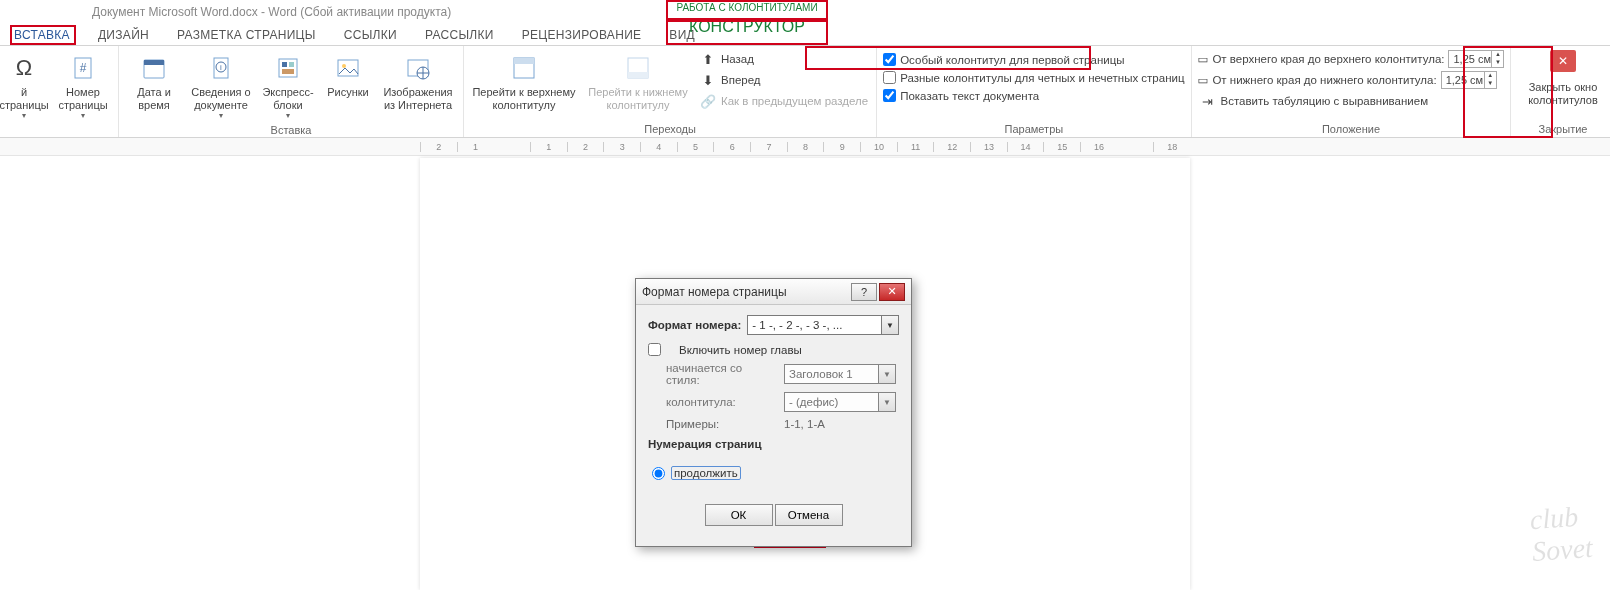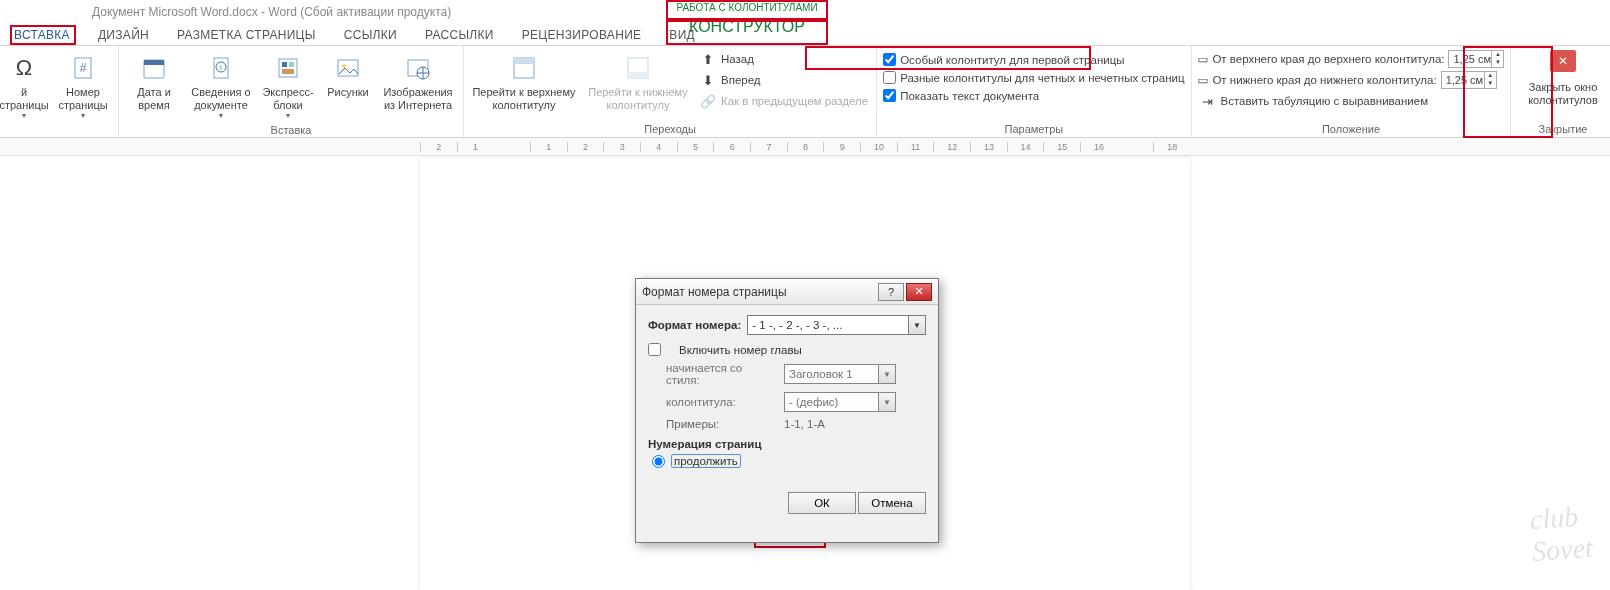--- a/index.html
+++ b/index.html
@@ -43,41 +43,41 @@
   
   
   .ruler { height: 18px; background: #f9f9f9; border-bottom: 1px solid #e5e5e5; position: relative; overflow: hidden; }
   .ruler-inner { position: absolute; left: 420px; right: 420px; top: 0; bottom: 0; display: flex; align-items: center; }
   .ruler-tick { flex: 1; font-size: 9px; color: #888; text-align: center; border-left: 1px solid #ccc; }
   
   
   .page-area { position: absolute; left: 420px; top: 158px; width: 770px; height: 432px; background: #fff; box-shadow: 0 0 4px rgba(0,0,0,.15); }
   
   
-  .dialog { position: absolute; left: 635px; top: 278px; width: 304px; background: #f0f0f0; border: 1px solid #7a7a7a; box-shadow: 3px 3px 10px rgba(0,0,0,.35); z-index: 100; }
+  .dialog { position: absolute; left: 635px; top: 278px; width: 277px; background: #f0f0f0; border: 1px solid #7a7a7a; box-shadow: 3px 3px 10px rgba(0,0,0,.35); z-index: 100; }
   .dlg-title { height: 26px; background: linear-gradient(#fdfdfd,#e9e9e9); border-bottom: 1px solid #c6c6c6; display: flex; align-items: center; padding: 0 6px; font-size: 12px; color: #333; }
   .dlg-title .spacer { flex: 1; }
   .dlg-title .winbtn { width: 26px; height: 18px; border: 1px solid #8a8a8a; background: linear-gradient(#fafafa,#dcdcdc); margin-left: 2px; display: flex; align-items: center; justify-content: center; font-size: 11px; cursor: pointer; }
   .dlg-title .winbtn.close { background: linear-gradient(#e57373,#c62828); color: #fff; border-color: #8b1a1a; }
   .dlg-body { padding: 10px 12px; font-size: 11.5px; color: #333; }
   .row { display: flex; align-items: center; gap: 6px; margin-bottom: 8px; }
   .row label { font-weight: normal; }
   .combo { flex: 1; height: 20px; border: 1px solid #7a7a7a; background: #fff; display: flex; align-items: center; padding: 0 4px; position: relative; font-size: 11.5px; }
   .combo .cb-ar { position: absolute; right: 0; top: 0; bottom: 0; width: 17px; border-left: 1px solid #7a7a7a; background: linear-gradient(#f5f5f5,#ddd); display: flex; align-items: center; justify-content: center; font-size: 8px; }
   .chk-include { display: flex; align-items: center; gap: 18px; margin-bottom: 6px; }
   .sub { margin-left: 18px; display: flex; align-items: center; gap: 6px; margin-bottom: 6px; color: #666; }
   .sub .combo { width: 112px; flex: none; }
   .sub.disabled { opacity: .9; }
-  .fieldset-label { margin: 8px 0 4px; }
+  .fieldset-label { margin: 8px 0 16px; }
   .radio-row { display: flex; align-items: center; gap: 6px; margin-left: 4px; margin-bottom: 6px; }
   .radio-row input[type=radio] { width: 13px; height: 13px; }
   .start-spin { width: 56px; height: 18px; border: 1px solid #aaa; background: #fff; position: relative; }
   .start-spin .ar { position: absolute; right: 0; top: 0; bottom: 0; width: 14px; display: flex; flex-direction: column; border-left: 1px solid #aaa; }
   .start-spin .ar span { flex: 1; font-size: 6px; text-align: center; line-height: 1; }
-  .dlg-buttons { display: flex; justify-content: flex-end; gap: 2px; padding: 8px 12px 28px; }
+  .dlg-buttons { display: flex; justify-content: center; gap: 2px; padding: 8px 12px 20px; }
   .dlg-buttons button { width: 68px; height: 22px; border: 1px solid #8a8a8a; background: linear-gradient(#fafafa,#e3e3e3); font-size: 11.5px; cursor: pointer; }
   
   .boxed { border: 1px solid #5a8fd6; padding: 0 2px; border-radius: 2px; }
   
   
   .wm { position: absolute; right: 18px; bottom: 24px; font-family: cursive; font-size: 28px; color: rgba(0,0,0,.12); font-style: italic; transform: rotate(-4deg); }
   
   svg { display: block; }
 </style>
 </head>

